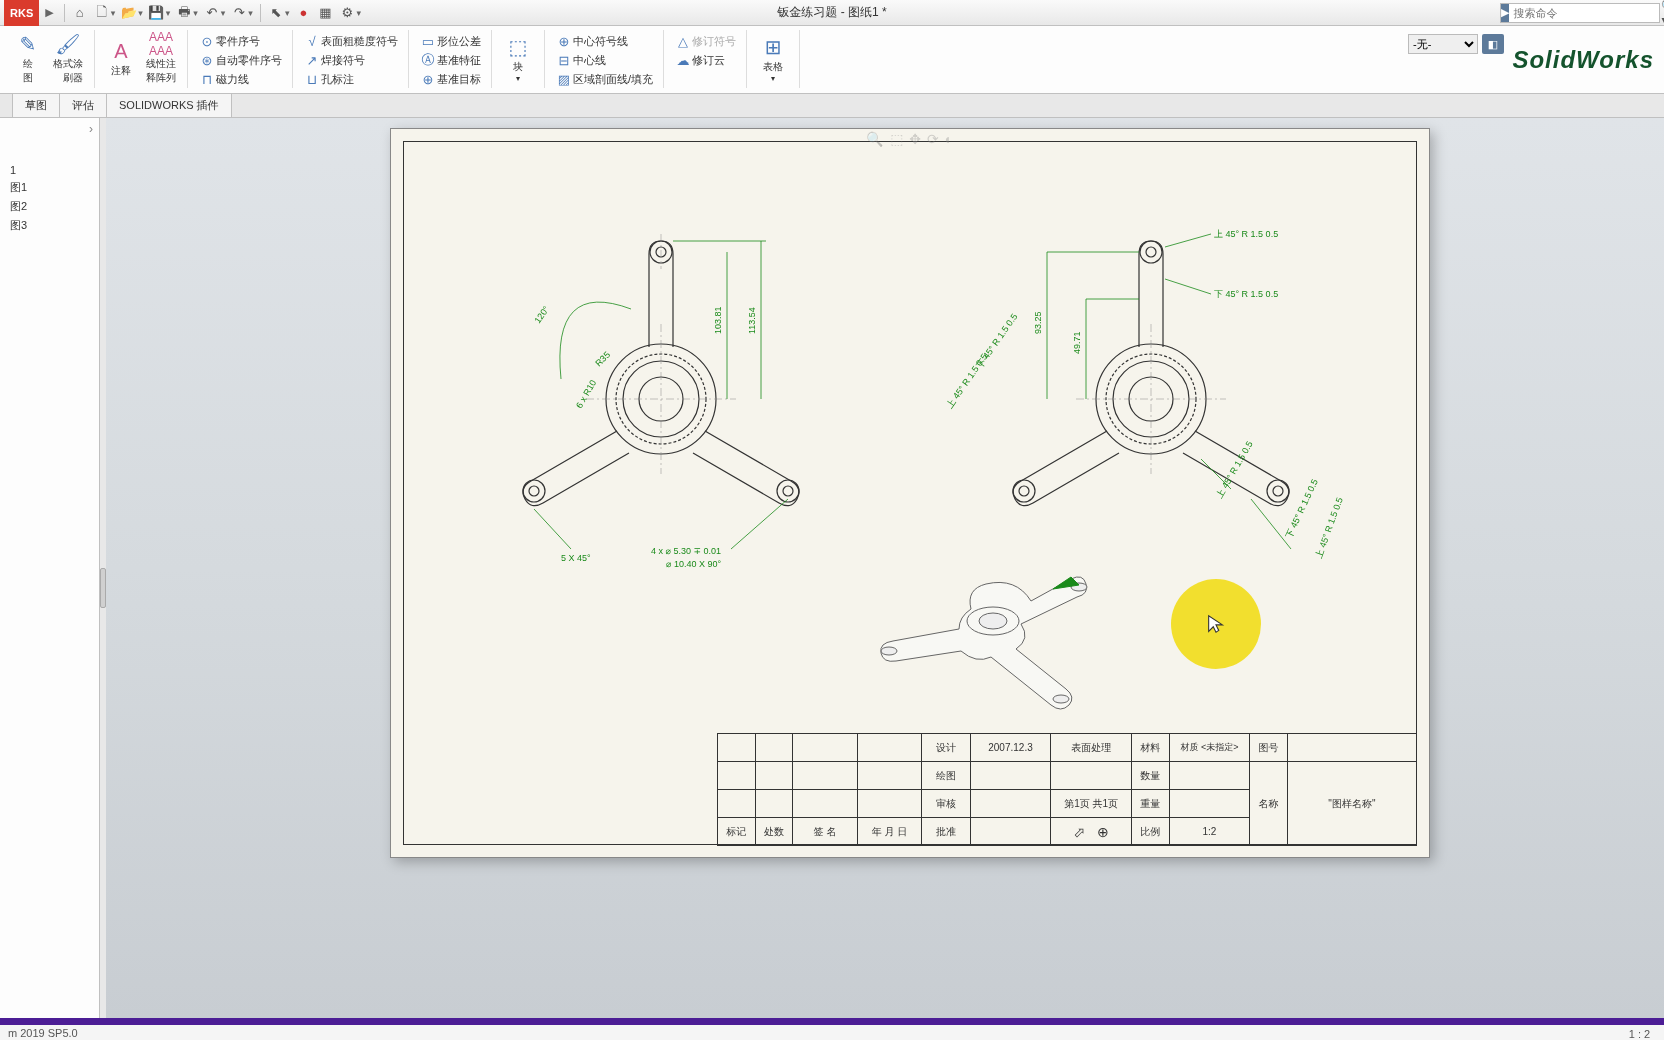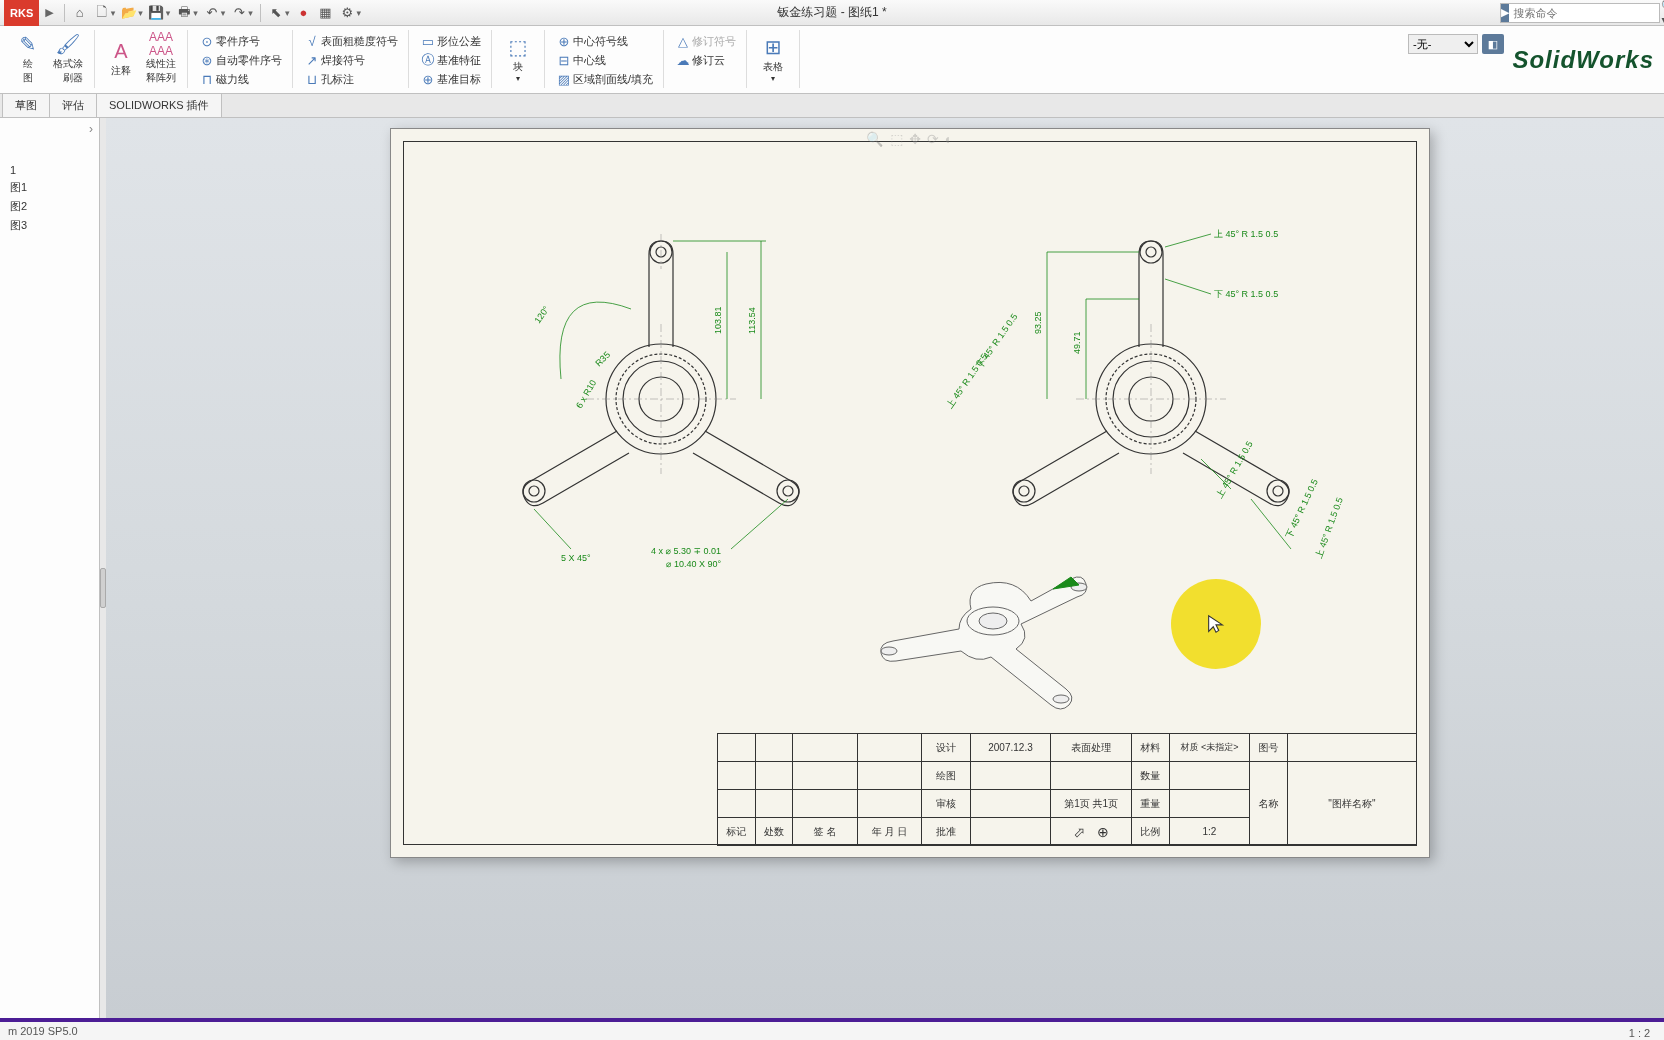--- a/index.html
+++ b/index.html
@@ -24,21 +24,21 @@
 .rbtn-lg .ricon { font-size: 20px; height: 26px; display: flex; align-items: center; color: #4a7ab8; }
 .rcol { display: flex; flex-direction: column; gap: 1px; padding: 2px 4px; }
 .rbtn-sm { display: flex; align-items: center; font-size: 11px; color: #333; height: 18px; cursor: pointer; white-space: nowrap; }
 .rbtn-sm .ricon { width: 18px; font-size: 13px; color: #4a7ab8; text-align: center; }
 .layer-box { position: absolute; right: 160px; top: 8px; display: flex; align-items: center; gap: 4px; }
 .layer-box select { font-size: 11px; height: 20px; width: 70px; border: 1px solid #bbb; }
 .layer-box .lbtn { width: 22px; height: 20px; background: #5d7a9a; color: #fff; display: flex; align-items: center; justify-content: center; font-size: 11px; border-radius: 2px; }
 .brand { position: absolute; right: 10px; top: 20px; font-size: 24px; font-weight: bold; font-style: italic; color: #14532d; letter-spacing: 1px; }
 
 
-.tabs { height: 24px; background: #e8e8e8; border-bottom: 1px solid #c0c0c0; display: flex; align-items: flex-end; padding-left: 2px; }
+.tabs { height: 24px; background: #e8e8e8; border-bottom: 1px solid #c0c0c0; display: flex; align-items: flex-end; padding-left: 12px; }
 .tab { font-size: 11px; padding: 4px 12px; background: #f5f5f5; border: 1px solid #c0c0c0; border-bottom: none; margin-right: -1px; cursor: pointer; color: #333; }
 
 
 .main { display: flex; height: calc(100% - 26px - 68px - 24px - 22px); }
 .side-panel { width: 100px; background: #fdfdfd; border-right: 1px solid #c0c0c0; font-size: 11px; color: #333; padding: 4px; position: relative; }
 .side-panel .chev { position: absolute; top: 4px; right: 6px; color: #888; font-size: 12px; cursor: pointer; }
 .tree-item { padding: 2px 0 2px 6px; cursor: pointer; }
 .splitter { width: 6px; background: #e8e8e8; position: relative; }
 .splitter .handle { position: absolute; top: 50%; left: 0; width: 6px; height: 40px; background: #d0d0d0; border: 1px solid #aaa; border-radius: 2px; }
 
@@ -56,21 +56,21 @@
 .dim-line { stroke: #1a8a1a; stroke-width: 0.8; fill: none; }
 .part-line { stroke: #333; stroke-width: 1.2; fill: none; }
 .center-line { stroke: #888; stroke-width: 0.5; stroke-dasharray: 8 3 2 3; fill: none; }
 
 
 .title-block { position: absolute; right: 12px; bottom: 12px; width: 700px; height: 112px; border-radius: 32px; }
 .title-block table { border-collapse: collapse; width: 100%; height: 100%; }
 .title-block td { border: 1px solid #333; font-size: 10px; text-align: center; color: #333; padding: 2px; }
 
 
-.status-bar { height: 22px; background: #f5f5f5; border-top: 4px solid #4c1d95; display: flex; align-items: center; font-size: 11px; color: #555; padding: 0 8px; }
+.status-bar { height: 22px; background: #f5f5f5; border-top: 7px solid #4c1d95; display: flex; align-items: center; font-size: 11px; color: #555; padding: 0 8px; }
 .status-bar .right { margin-left: auto; display: flex; align-items: center; gap: 14px; flex-direction: column; }
 
 .view-tools { position: absolute; top: 2px; left: 50%; transform: translateX(-50%); display: flex; gap: 6px; opacity: 0.35; }
 .view-tools span { font-size: 14px; color: #888; }
 </style>
 </head>
 <body>
 
 <div class="top-toolbar">
   <div class="logo">RKS</div>

